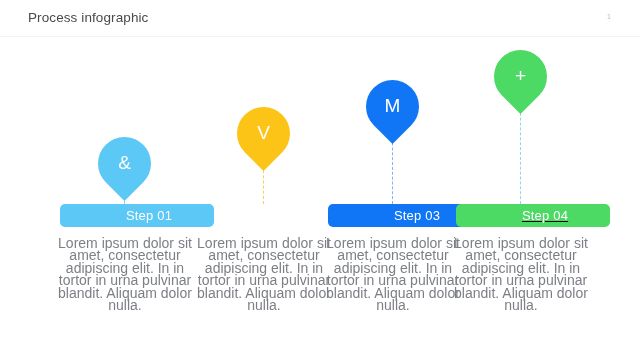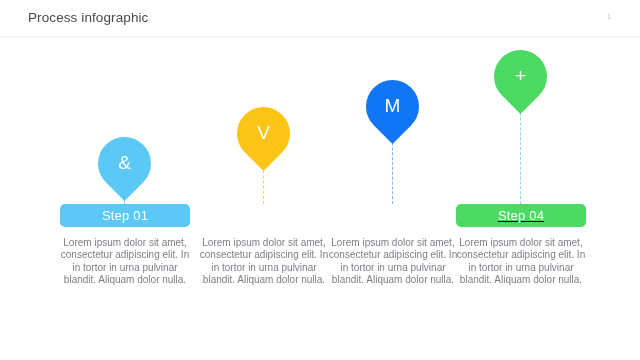--- a/index.html
+++ b/index.html
@@ -113,36 +113,37 @@
     position: absolute;
     left: 0;
     top: 167px;
     width: 130px;
     height: 23px;
     border-radius: 5px;
     display: flex;
     align-items: center;
     justify-content: center;
     z-index: 3;
+    padding-left: 24px;
   }
   .step-bar-label {
     color: #ffffff;
     font-size: 13px;
     letter-spacing: 0.2px;
     line-height: 1;
   }
 
   
   .step-desc {
     position: absolute;
     left: -2px;
     top: 200px;
     width: 134px;
     text-align: center;
-    font-size: 10px;
+    font-size: 14px;
     line-height: 12.4px;
     color: #7c7f86;
   }
 </style>
 </head>
 <body>
 
 <div id="slide">
 
   <div id="header">
@@ -170,20 +171,23 @@
         <span class="pin-glyph">V</span>
       </div>
       <div class="step-desc">Lorem ipsum dolor sit amet, consectetur adipiscing elit. In in tortor in urna pulvinar blandit. Aliquam dolor nulla.</div>
     </div>
 
     <div class="step-col" style="left:328px;">
       <div class="connector" style="top:91px; height:76px; border-left-color:#7db4f7;"></div>
       <div class="pin" style="top:43px; background:#1076F5;">
         <span class="pin-glyph">M</span>
       </div>
+      <div class="step-bar" style="background:#1076F5;">
+        <span class="step-bar-label">Step 03</span>
+      </div>
       <div class="step-desc">Lorem ipsum dolor sit amet, consectetur adipiscing elit. In in tortor in urna pulvinar blandit. Aliquam dolor nulla.</div>
     </div>
 
     <div class="step-col" style="left:456px;">
       <div class="connector" style="top:61px; height:106px; border-left-color:#8fd3f7;"></div>
       <div class="pin" style="top:13px; background:#4CD964;">
         <span class="pin-glyph">+</span>
       </div>
       <div class="step-bar" style="background:#4CD964;text-decoration:underline;">
         <span class="step-bar-label">Step 04</span>

